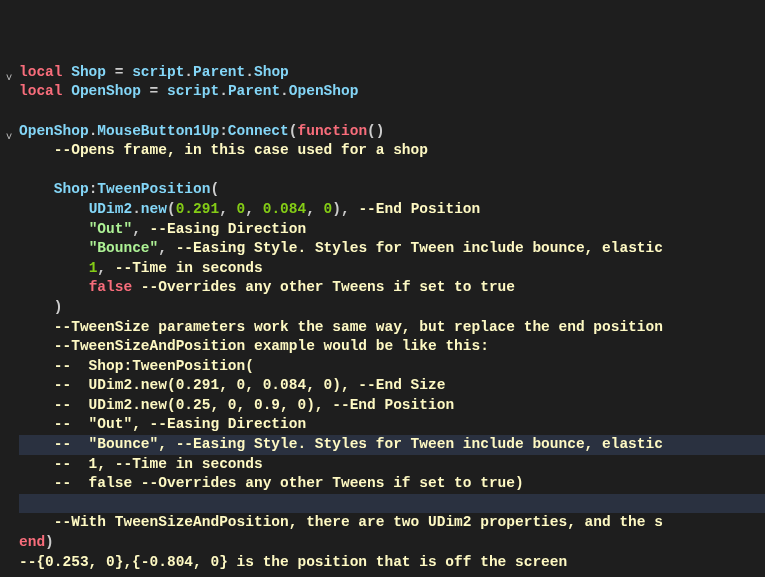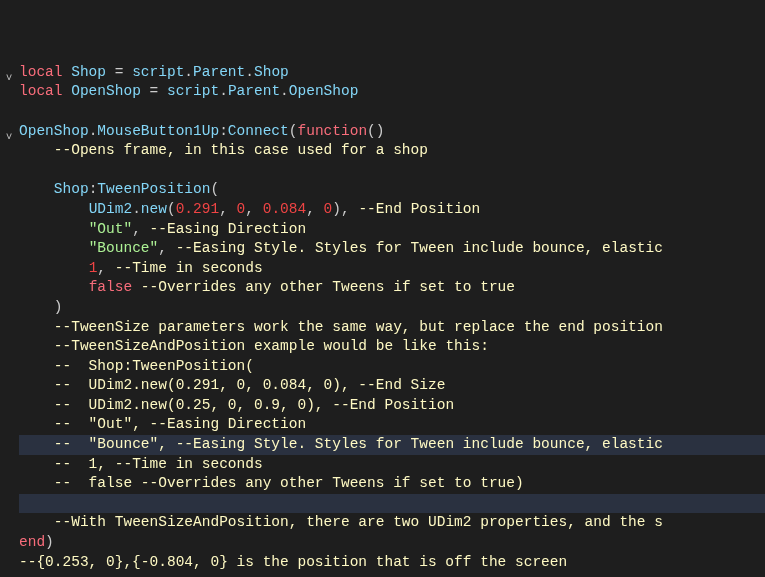--- a/index.html
+++ b/index.html
@@ -38,41 +38,42 @@
   }
   .code {
     flex: 1 1 auto;
     white-space: pre;
     position: relative;
     overflow: hidden;
   }
   .line {
     height: 19.6px;
     white-space: pre;
+    font-weight: bold;
   }
   .line.hl {
     background: #2a3140;
   }
   .fullrow-hl {
     position: absolute;
     left: 0;
     width: 765px;
     height: 19.6px;
     background: #2a3140;
     z-index: 0;
   }
   .code-inner {
     position: relative;
     z-index: 1;
   }
 
   
   .tk-kw     { color: #f86d7b; }    
   .tk-var    { color: #84d6f7; }
-  .tk-num    { color: #ef4444; }    
+  .tk-num    { color: #84cc16; }    
   .tk-str    { color: #adf195; }    
   .tk-cmt    { color: #fef9c3; }    
   .tk-pn     { color: #cccccc; }    
   .tk-op     { color: #cccccc; }
 </style>
 </head>
 <body>
 
 <div class="editor">
   <div class="gutter" id="gutter">

